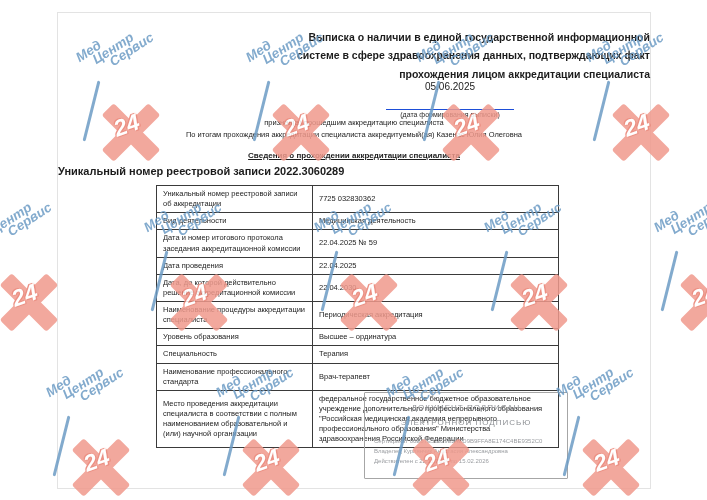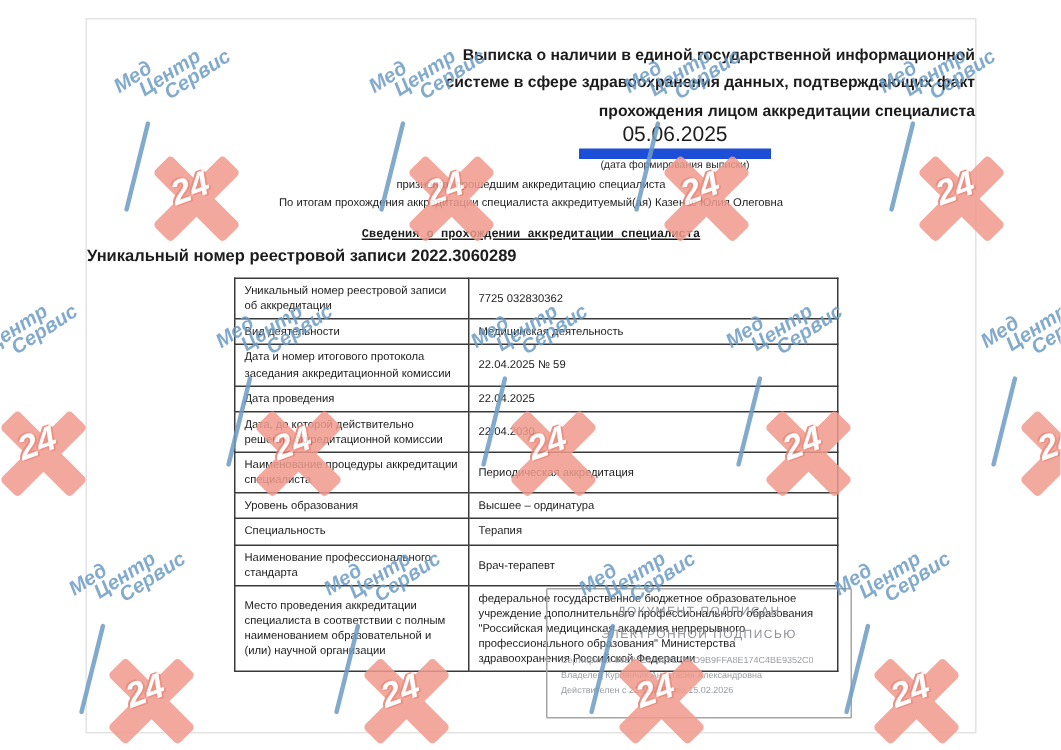--- a/index.html
+++ b/index.html
@@ -6,28 +6,28 @@
   html,body { width:707px; height:500px; background:#ffffff; overflow:hidden;
               font-family:"Liberation Sans", sans-serif; color:#1c1c1c; }
   .stage { position:relative; width:707px; height:500px; }
 
   
   .page { position:absolute; left:57px; top:12px; width:594px; height:477px;
           border:1px solid #e3e3e3; background:transparent; z-index:1; }
   .title { position:absolute; top:15px; left:0; width:100%; text-align:right;
            font-weight:bold; font-size:10.5px; line-height:1.75; }
   .date-block { position:absolute; top:68px; left:328px; width:128px; text-align:center; }
-  .date-value { display:block; font-size:14px; padding-bottom:2px;
-                border-bottom:7px solid #1d4ed8; }
+  .date-value { display:block; font-size:10px; padding-bottom:17px;
+                border-bottom:1px solid #1d4ed8; }
   .date-caption { display:block; font-size:7px; margin-top:1px; color:#2a2a2a; }
   .intro { position:absolute; top:104px; left:0; width:100%; text-align:center;
            font-size:7.5px; line-height:1.6; }
   .section-heading { position:absolute; top:138px; left:0; width:100%; text-align:center;
                      font-size:8px; font-weight:bold; }
-  .section-heading span { text-decoration:underline;font-family:Liberation Mono, monospace; }
+  .section-heading span { text-decoration:underline; }
   .registry-heading { position:absolute; top:152px; left:0; width:100%; text-align:left;
                       font-size:11px; font-weight:bold; }
 
   
   table.acc { position:absolute; left:98px; top:172px; width:402px;
               border-collapse:collapse; table-layout:fixed; }
   table.acc td { border:1px solid #3a3a3a; font-size:7.5px; line-height:1.35;
                  padding:3px 6px; vertical-align:middle; }
   td.c-label { width:156px; }
   td.c-value { width:246px; }

